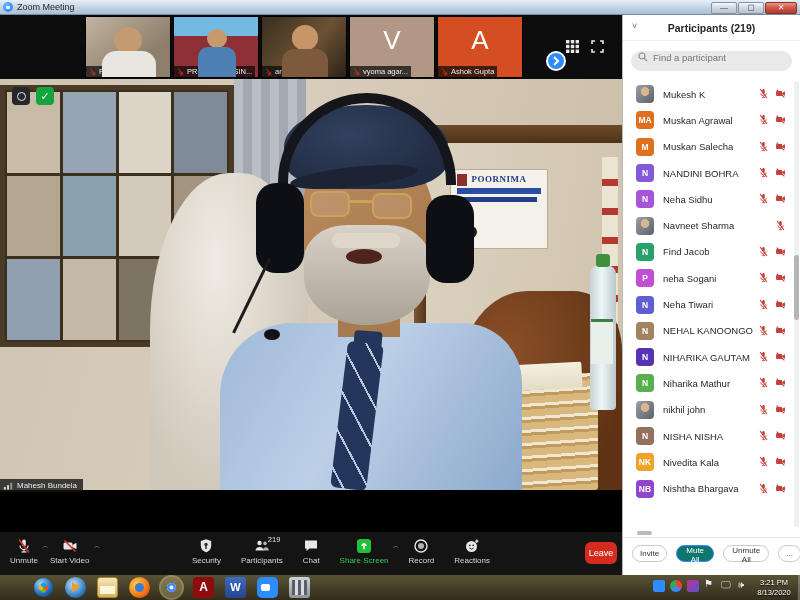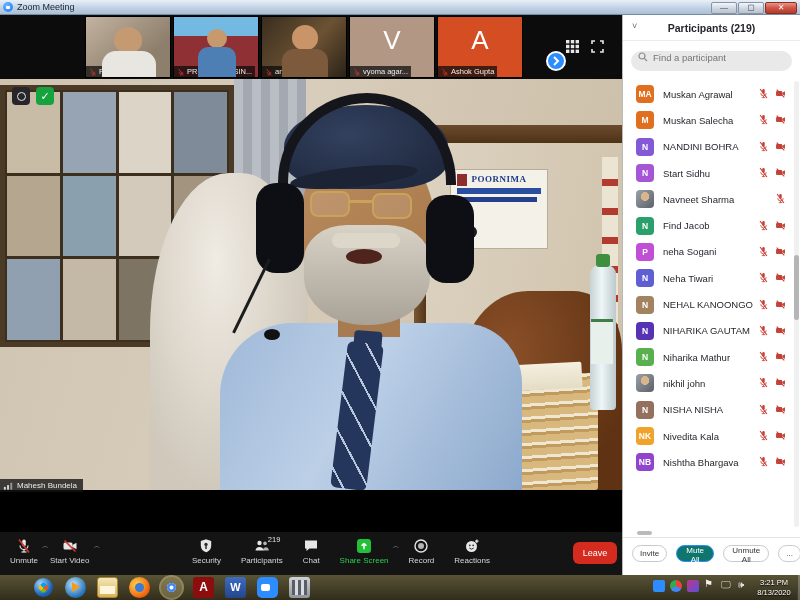--- a/index.html
+++ b/index.html
@@ -121,21 +121,21 @@
   
   .toolbar { position:absolute; left:0; top:517px; width:622px; height:43px; background:#141414; }
   .tgroup-left { position:absolute; left:4px; top:4px; display:flex; }
   .tgroup-center { position:absolute; left:186px; top:4px; display:flex; gap:8px; }
   .titem { position:relative; display:flex; flex-direction:column; align-items:center; padding:2px 6px; }
   .titem .ticon { width:16px; height:16px; position:relative; }
   .titem .ticon .badge-count { position:absolute; left:14px; top:-3px; color:#e6e6e6; font-size:7.5px; white-space:nowrap; }
   .titem .tlabel { margin-top:2px; font-size:8px; color:#d6d6d6; white-space:nowrap; }
   .titem.green .tlabel { color:#2bd14d; }
   .titem .chev { position:absolute; right:-5px; top:5px; color:#9a9a9a; font-size:7px; }
-  .leave-btn { position:absolute; right:5px; top:10px; width:44px; height:22px; background:#d42b1e; color:#fff;
+  .leave-btn { position:absolute; right:5px; top:10px; width:32px; height:22px; background:#d42b1e; color:#fff;
     font-size:9px; border:none; border-radius:6px; }
 
   
   .panel { position:relative; width:178px; height:560px; background:#fff; border-left:1px solid #b9b9b9; }
   .phead { position:relative; height:26px; display:flex; align-items:center; justify-content:center; border-bottom:1px solid #ececec; }
   .phead .collapse { position:absolute; left:9px; top:6px; color:#666; font-size:9px; }
   .phead .ptitle { font-size:10.5px; font-weight:bold; color:#26262e; }
   .searchwrap { margin:6px 8px 4px; position:relative; }
   .searchwrap input { width:100%; height:20px; border:none; border-radius:10px; background:#e9e9e9;
     font-size:9.5px; color:#555; padding:0 8px 6px 22px; outline:none; }
@@ -434,20 +434,38 @@
       </div>
       <div class="searchwrap">
         <svg class="mag" viewBox="0 0 10 10">
             <circle cx="4" cy="4" r="3" fill="none" stroke="#8a8a8a" stroke-width="1.2"></circle>
             <line x1="6.3" y1="6.3" x2="9" y2="9" stroke="#8a8a8a" stroke-width="1.2"></line>
           </svg>
         <input type="text" placeholder="Find a participant" style="">
       </div>
       <div class="plist" id="plist">
           <div class="prow">
+            <div class="avatar photo"></div>
+            <div class="pname">Mukesh K</div>
+            <div class="picons">
+              <span><svg viewBox="0 0 16 16" style="width: 11px; height: 11px;">
+                  <rect x="6.2" y="1.5" width="3.6" height="7" rx="1.8" fill="#c0463c"></rect>
+                  <path d="M4 7.5a4 4 0 0 0 8 0" stroke="#c0463c" fill="none" stroke-width="1.2"></path>
+                  <line x1="8" y1="11.5" x2="8" y2="14" stroke="#c0463c" stroke-width="1.2"></line>
+                  <line x1="5.5" y1="14" x2="10.5" y2="14" stroke="#c0463c" stroke-width="1.2"></line>
+                  <line x1="3" y1="1.5" x2="13" y2="14.5" stroke="#d2352b" stroke-width="1.6"></line>
+                </svg></span>
+              <span><svg viewBox="0 0 16 16" style="width: 11px; height: 11px;">
+                  <rect x="1.5" y="4.5" width="9" height="7" rx="1.5" fill="#c0463c"></rect>
+                  <path d="M10.5 7l4-2.2v6.4l-4-2.2z" fill="#c0463c"></path>
+                  <line x1="2.5" y1="2.5" x2="13.5" y2="13.5" stroke="#d2352b" stroke-width="1.6"></line>
+                </svg></span>
+            </div>
+          </div>
+          <div class="prow">
             <div class="avatar" style="background: rgb(224, 112, 31);">MA</div>
             <div class="pname">Muskan Agrawal</div>
             <div class="picons">
               <span><svg viewBox="0 0 16 16" style="width: 11px; height: 11px;">
                   <rect x="6.2" y="1.5" width="3.6" height="7" rx="1.8" fill="#c0463c"></rect>
                   <path d="M4 7.5a4 4 0 0 0 8 0" stroke="#c0463c" fill="none" stroke-width="1.2"></path>
                   <line x1="8" y1="11.5" x2="8" y2="14" stroke="#c0463c" stroke-width="1.2"></line>
                   <line x1="5.5" y1="14" x2="10.5" y2="14" stroke="#c0463c" stroke-width="1.2"></line>
                   <line x1="3" y1="1.5" x2="13" y2="14.5" stroke="#d2352b" stroke-width="1.6"></line>
                 </svg></span>
@@ -489,21 +507,21 @@
                 </svg></span>
               <span><svg viewBox="0 0 16 16" style="width: 11px; height: 11px;">
                   <rect x="1.5" y="4.5" width="9" height="7" rx="1.5" fill="#c0463c"></rect>
                   <path d="M10.5 7l4-2.2v6.4l-4-2.2z" fill="#c0463c"></path>
                   <line x1="2.5" y1="2.5" x2="13.5" y2="13.5" stroke="#d2352b" stroke-width="1.6"></line>
                 </svg></span>
             </div>
           </div>
           <div class="prow">
             <div class="avatar" style="background: rgb(165, 85, 214);">N</div>
-            <div class="pname">Start Sidhu</div>
+            <div class="pname">Neha Sidhu</div>
             <div class="picons">
               <span><svg viewBox="0 0 16 16" style="width: 11px; height: 11px;">
                   <rect x="6.2" y="1.5" width="3.6" height="7" rx="1.8" fill="#c0463c"></rect>
                   <path d="M4 7.5a4 4 0 0 0 8 0" stroke="#c0463c" fill="none" stroke-width="1.2"></path>
                   <line x1="8" y1="11.5" x2="8" y2="14" stroke="#c0463c" stroke-width="1.2"></line>
                   <line x1="5.5" y1="14" x2="10.5" y2="14" stroke="#c0463c" stroke-width="1.2"></line>
                   <line x1="3" y1="1.5" x2="13" y2="14.5" stroke="#d2352b" stroke-width="1.6"></line>
                 </svg></span>
               <span><svg viewBox="0 0 16 16" style="width: 11px; height: 11px;">
                   <rect x="1.5" y="4.5" width="9" height="7" rx="1.5" fill="#c0463c"></rect>

